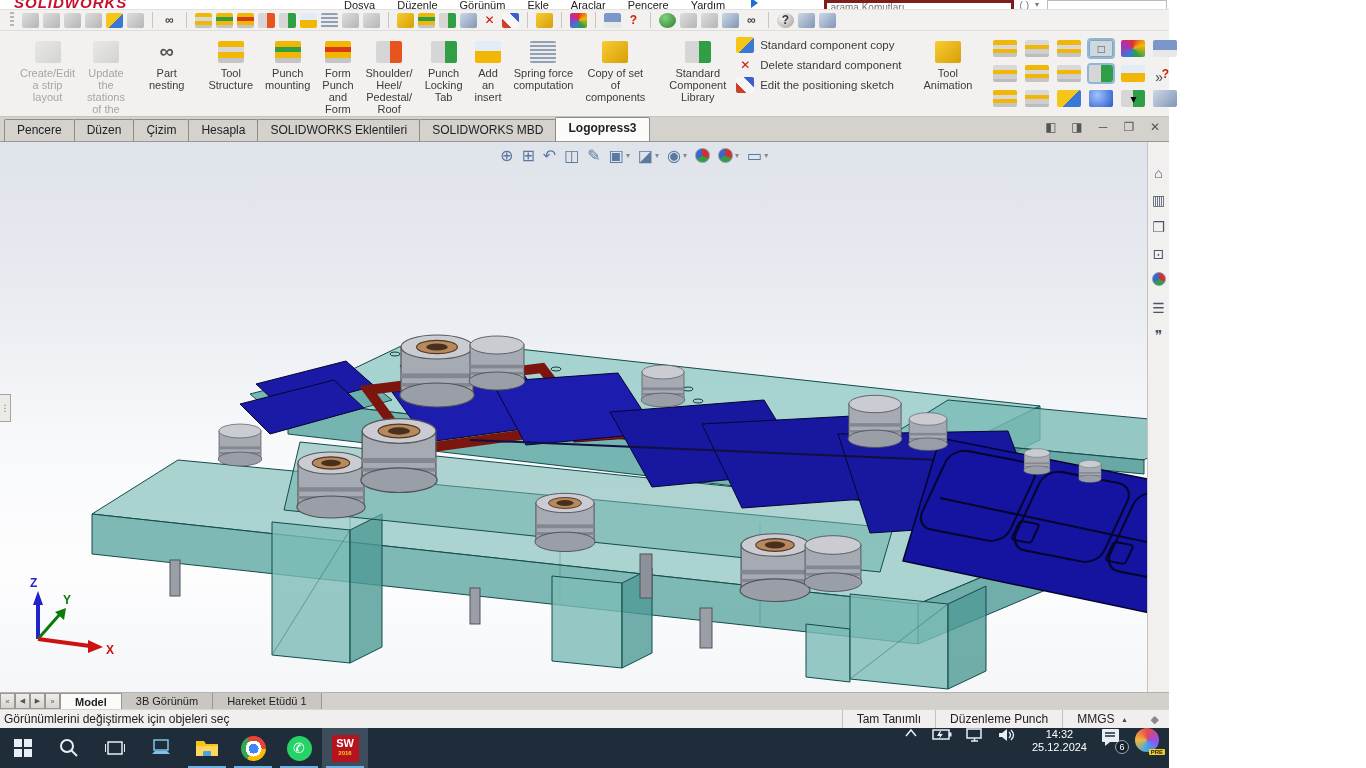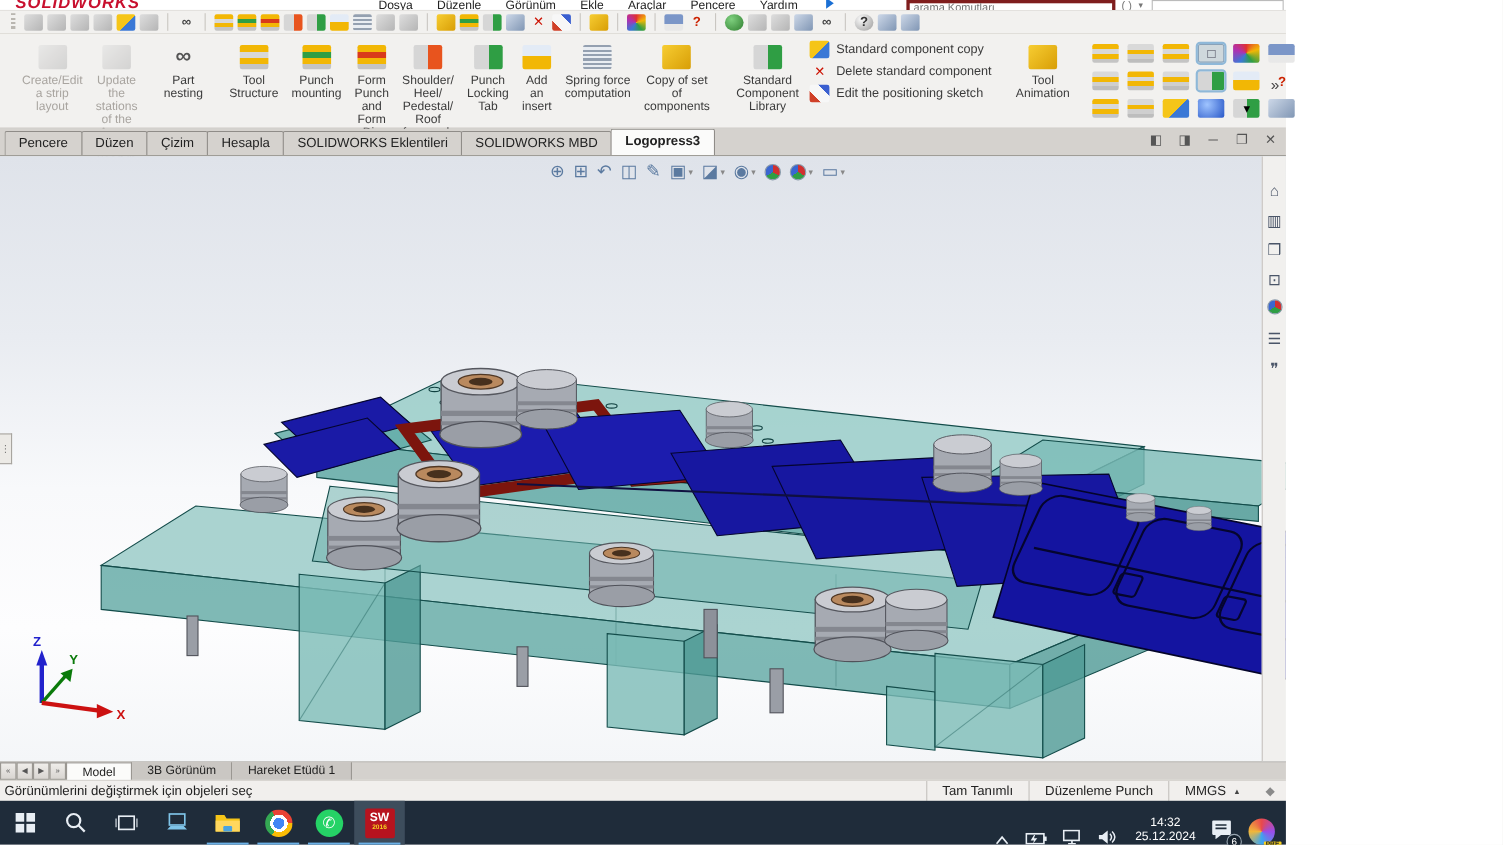--- a/index.html
+++ b/index.html
@@ -79,35 +79,35 @@
   .leftcollapse{position:absolute;left:0;top:252px;width:11px;height:28px;background:#eceae6;border:1px solid #a8a5a0;border-left:none;font-size:9px;color:#777;text-align:center;line-height:26px}
   .taskpane{position:absolute;right:0;top:0;bottom:0;width:22px;background:#f1f0ee;border-left:1px solid #c6c3bf;display:flex;flex-direction:column;align-items:center;padding-top:22px;gap:9px}
   .tpicon{font-size:14px;color:#4a5568;width:18px;height:18px;text-align:center;line-height:18px}
   .tpicon .ball{width:14px;height:14px}
   svg text{font-family:"Liberation Sans","DejaVu Sans",sans-serif}
 
   
   .modeltabs{height:17px;background:#d4d1cd;display:flex;align-items:stretch;flex:none;border-top:1px solid #b5b2ae}
   .navbtn{width:15px;border:1px solid #9a9792;background:linear-gradient(180deg,#efedea,#d8d5d1);font-size:7px;color:#555;display:inline-flex;align-items:center;justify-content:center}
   .mtab{padding:1px 14px;font-size:11px;color:#222;border-right:1px solid #9a9792;display:flex;align-items:center;background:#cac7c3}
-  .mtab.active{background:#fbfbfa;font-weight:normal;border:1px solid #9a9792;border-bottom:none}
+  .mtab.active{background:#fbfbfa;font-weight:bold;border:1px solid #9a9792;border-bottom:none}
 
   
   .statusbar{height:19px;background:#f1efed;border-top:1px solid #d8d5d1;display:flex;align-items:center;font-size:12px;color:#222;flex:none}
   .statusmsg{padding-left:4px;flex:1}
   .scell{border-left:1px solid #c4c1bd;padding:0 14px;height:100%;display:flex;align-items:center;white-space:nowrap}
   .scell.units b{font-size:8px;margin-left:8px;color:#444}
   .tagicon{color:#8a8a8a;font-size:11px;padding:0 10px}
 
   
   .taskbar{height:40px;background:#1f2c3a;display:flex;align-items:stretch;flex:none}
   .tbtn{width:46px;display:flex;align-items:center;justify-content:center;position:relative}
   .tbtn.running::after{content:"";position:absolute;bottom:0;left:4px;right:4px;height:2px;background:#6cb2e8}
   .tbtn.active{background:#3d4d5c}
-  .tray{margin-left:auto;display:flex;align-items:flex-end;gap:14px;padding-right:10px}
+  .tray{margin-left:auto;display:flex;align-items:flex-start;gap:14px;padding-right:10px}
   .clock{color:#fff;font-size:11px;text-align:center;line-height:13px}
   .swtile{width:27px;height:27px;background:#b7131e;border-radius:2px;color:#fff;font-weight:bold;font-size:11px;display:flex;flex-direction:column;align-items:center;justify-content:center;line-height:10px}
   .swtile small{font-size:6px;color:#f5d020}
   .chrome{width:25px;height:25px;border-radius:50%;background:radial-gradient(circle at 50% 50%,#4285f4 0 5px,#fff 5px 8px,transparent 8px),conic-gradient(from -30deg,#ea4335 0 120deg,#fbbc05 0 240deg,#34a853 0 360deg)}
   .whatsapp{width:25px;height:25px;border-radius:50%;background:#25d366;color:#fff;font-size:14px;display:flex;align-items:center;justify-content:center}
   .pre{width:24px;height:24px;border-radius:50%;background:conic-gradient(#e8484d,#9a4de8,#3aa6f0,#f0b73a,#e8484d);position:relative}
   .pre span{position:absolute;bottom:-3px;right:-6px;background:#f5d020;color:#222;font-size:6px;font-weight:bold;padding:0 2px;border-radius:1px}
   .notif{position:relative;color:#fff}
   .badge{position:absolute;right:-8px;bottom:-4px;width:14px;height:14px;border-radius:50%;background:#16222e;border:1px solid #9aa7b2;color:#fff;font-size:9px;display:flex;align-items:center;justify-content:center}
 </style>

